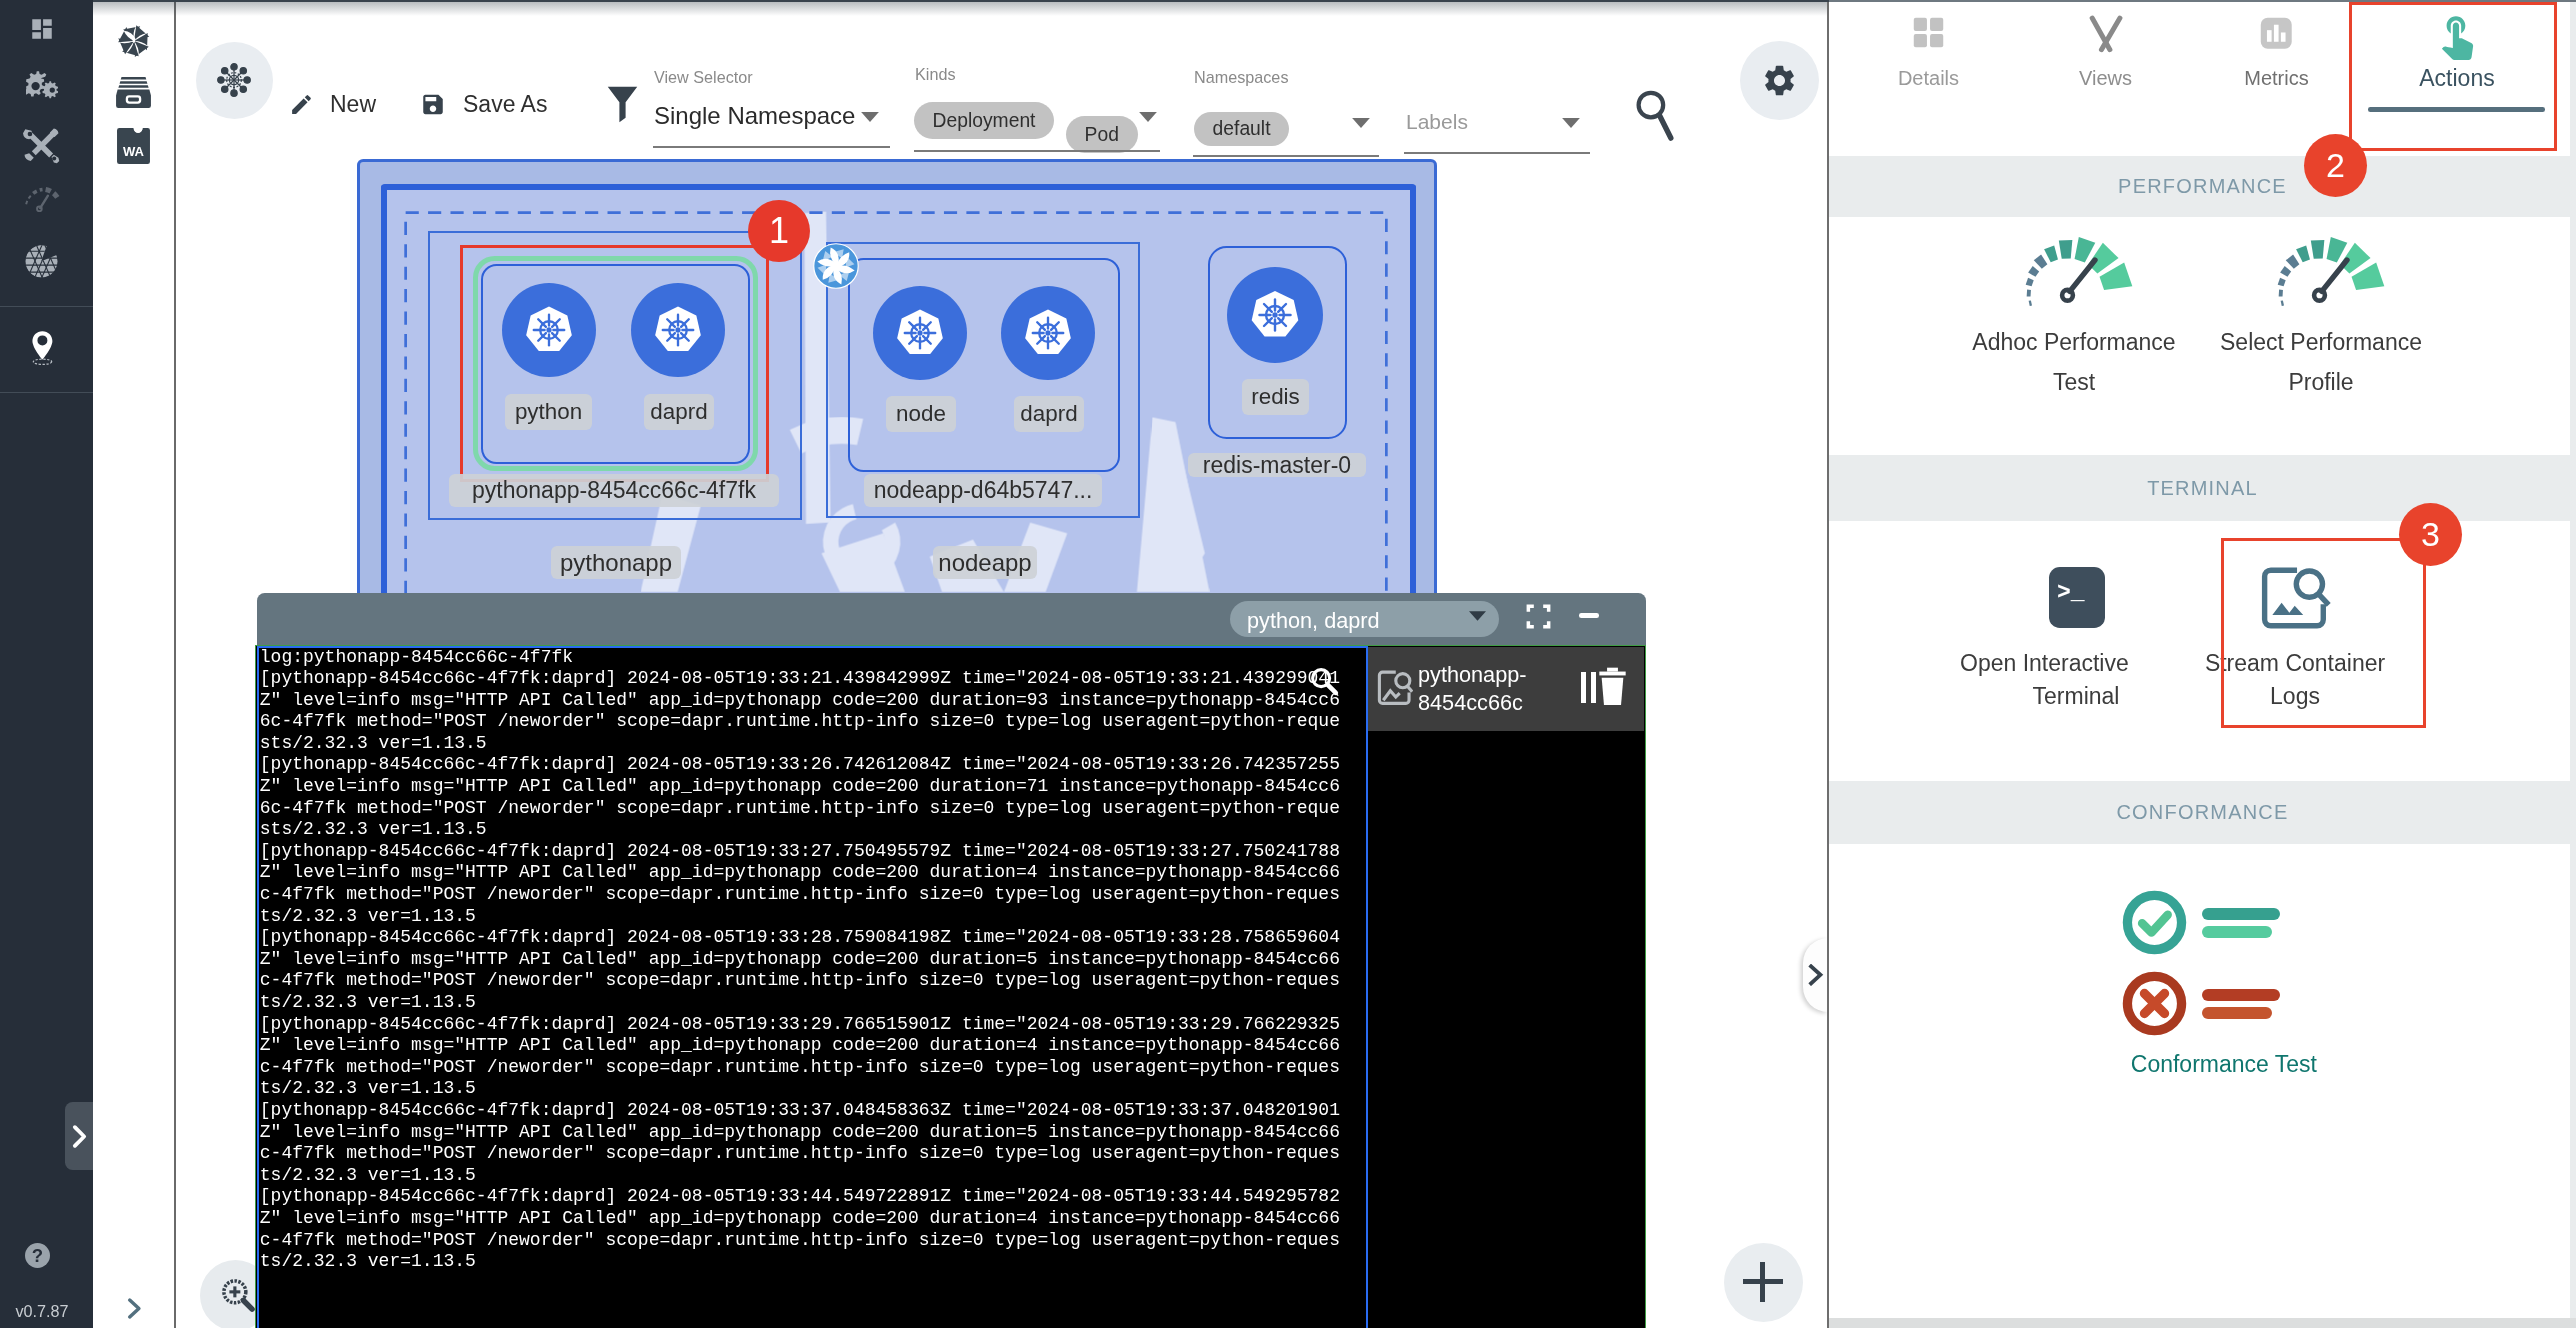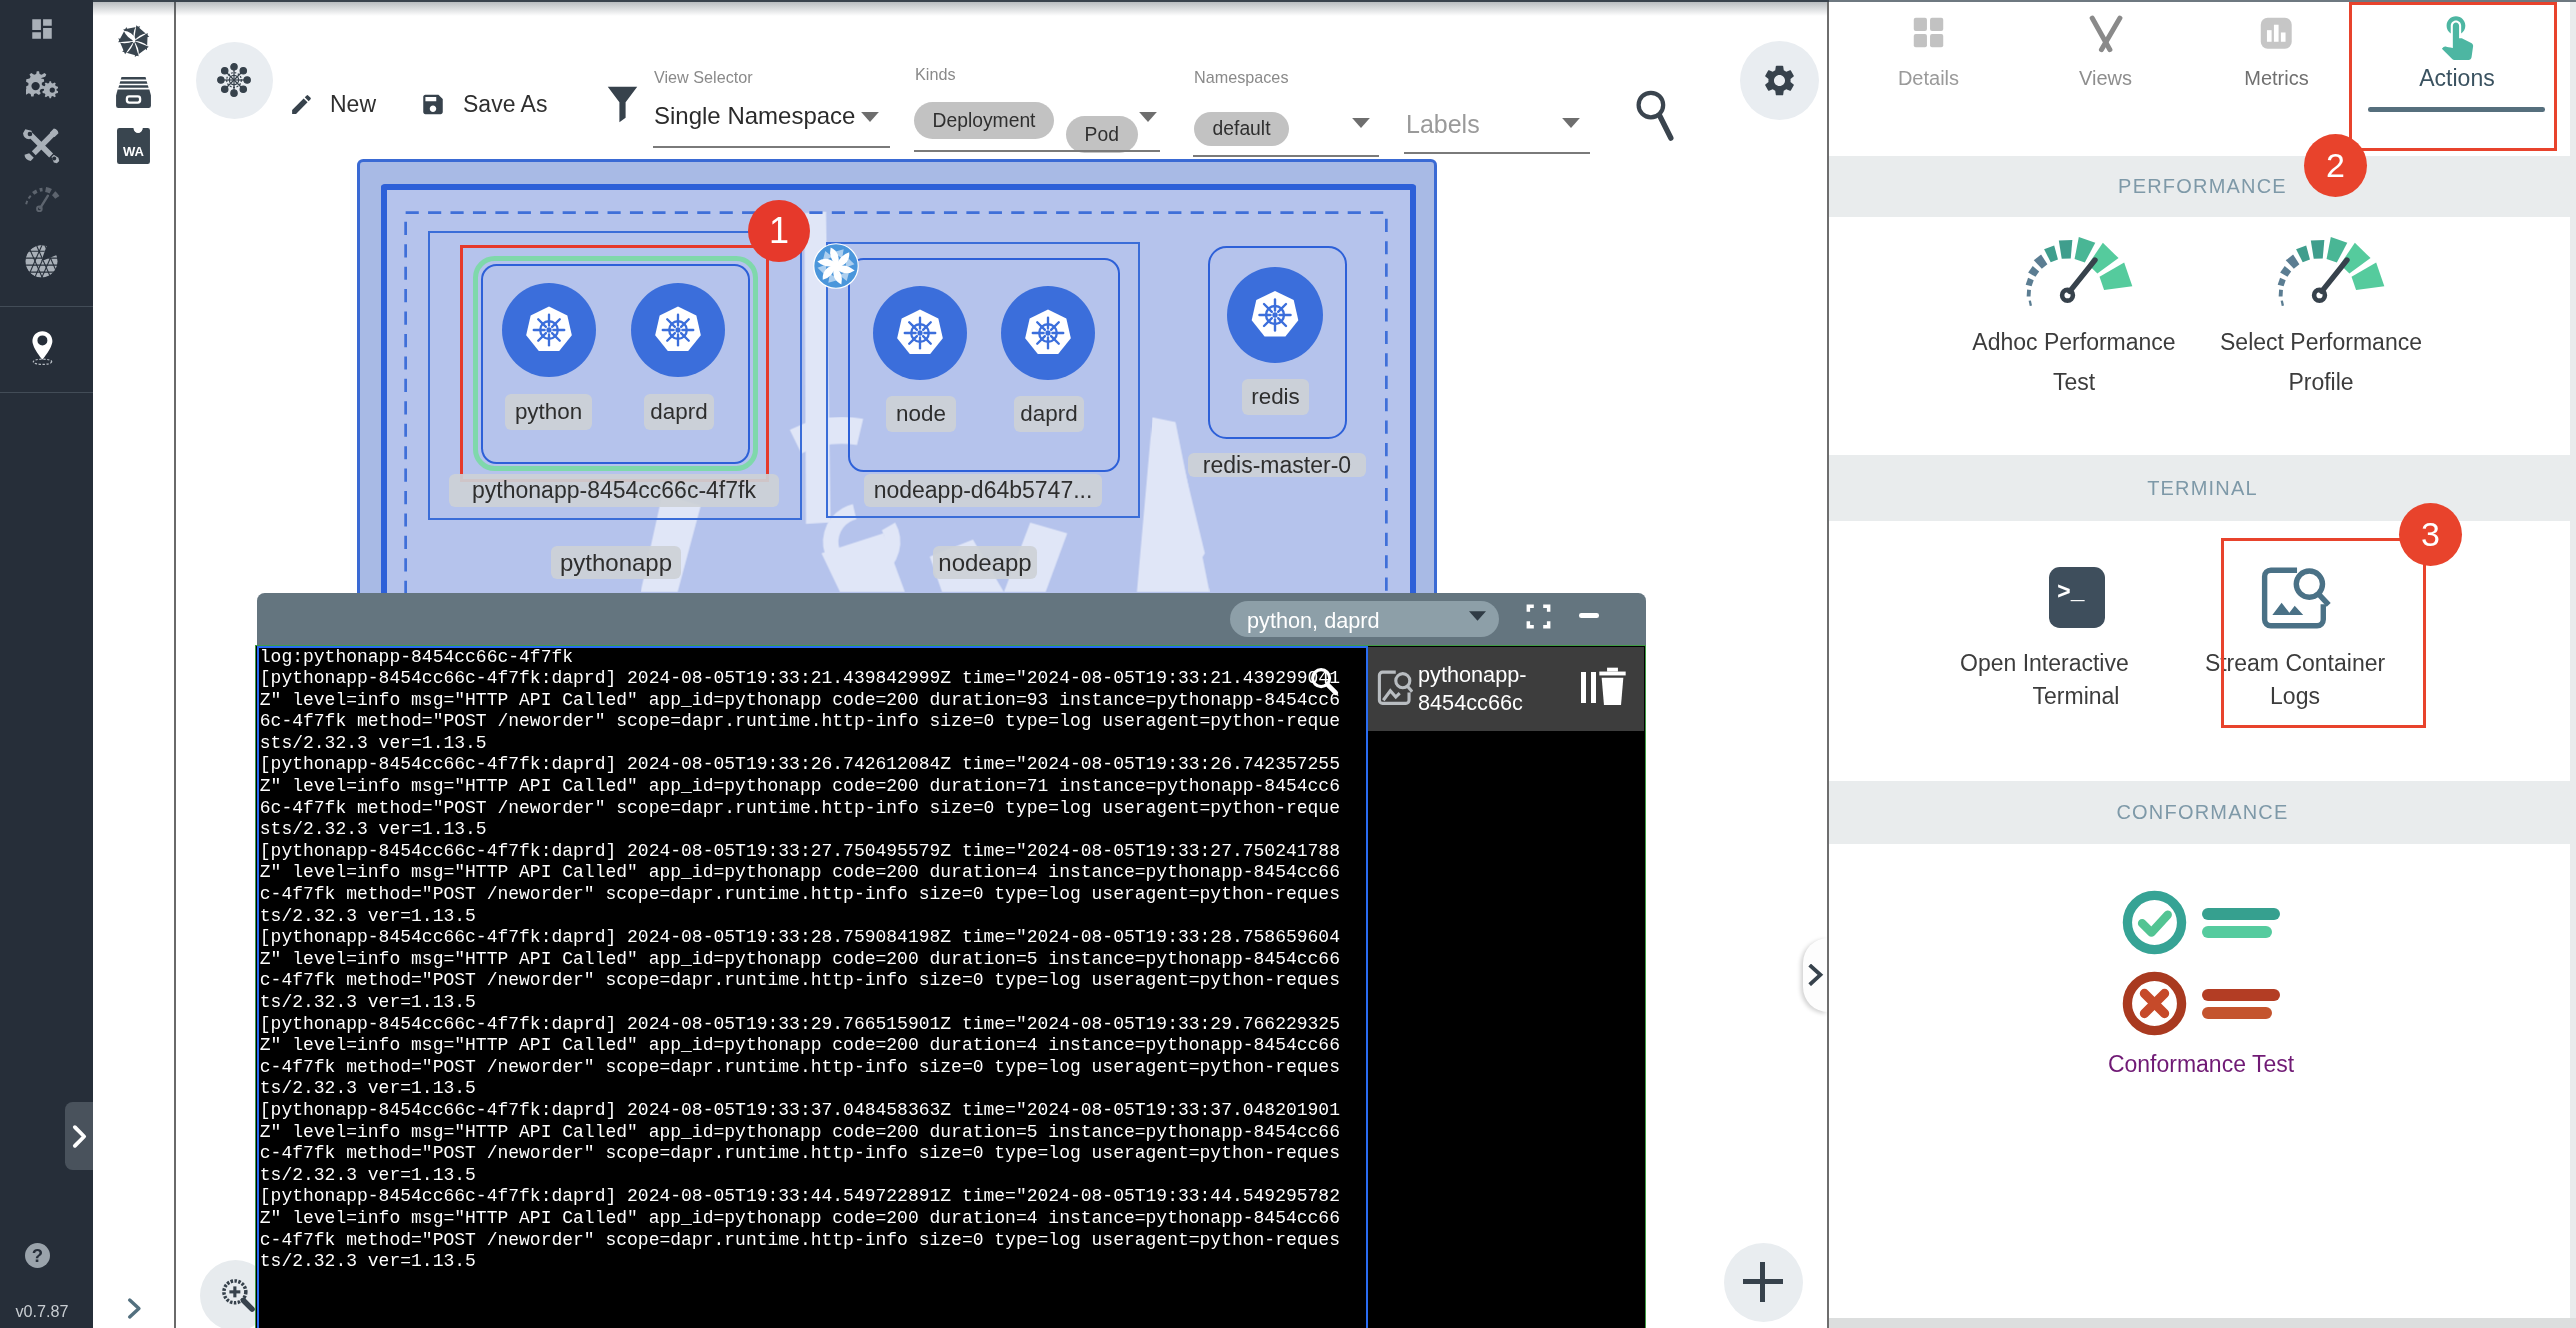--- a/index.html
+++ b/index.html
@@ -289,21 +289,21 @@
     </svg>
 <div class="abs" style="left:914px;top:150px;width:246px;height:1.5px;background:#7a7a7a;"></div>
 
 <div class="abs" style="left:1194px;top:68px;font-size:16.2px;color:#8a8a8a;">Namespaces</div>
 <div class="abs" style="left:1194px;top:112px;height:34px;border-radius:17px;background:#c2c2c2;color:#2f2f2f;font-size:19.3px;display:flex;align-items:center;padding:0 18.6px;">default</div>
 <svg class="abs" style="left:1352px;top:118px;" width="18" height="10" viewBox="0 0 23 13">
       <path fill="#6e6e6e" d="M0 0 h23 l-11.5 13 Z"></path>
     </svg>
 <div class="abs" style="left:1193px;top:155px;width:186px;height:1.5px;background:#7a7a7a;"></div>
 
-<div class="abs" style="left:1406px;top:110px;font-size:25px;color:#9a9a9a;">Labels</div>
+<div class="abs" style="left:1406px;top:110px;font-size:21px;color:#9a9a9a;">Labels</div>
 <svg class="abs" style="left:1562px;top:118px;" width="18" height="10" viewBox="0 0 23 13">
       <path fill="#6e6e6e" d="M0 0 h23 l-11.5 13 Z"></path>
     </svg>
 <div class="abs" style="left:1404px;top:152px;width:186px;height:1.5px;background:#7a7a7a;"></div>
 
 <svg class="abs" style="left:1634px;top:84px;" width="43" height="59" viewBox="0 0 56 76">
  <circle cx="22" cy="27" r="16" fill="none" stroke="#3a444e" stroke-width="5.5"></circle>
  <line x1="33" y1="40" x2="48" y2="70" stroke="#3a444e" stroke-width="7" stroke-linecap="round"></line>
 </svg>
 
@@ -508,18 +508,18 @@
 <div class="abs" style="left:2202px;top:926px;width:70px;height:11.6px;border-radius:6.2px;background:#55cb9e;"></div>
 <svg class="abs" style="left:2122px;top:971px;" width="65" height="65" viewBox="0 0 84 84">
  <circle cx="42" cy="42" r="35" fill="none" stroke="#a93a20" stroke-width="12"></circle>
  <g stroke="#c64a2a" stroke-width="12" stroke-linecap="round">
   <line x1="29" y1="29" x2="55" y2="55"></line>
   <line x1="55" y1="29" x2="29" y2="55"></line>
  </g>
 </svg>
 <div class="abs" style="left:2202px;top:989px;width:78px;height:11.6px;border-radius:6.2px;background:#b33d24;"></div>
 <div class="abs" style="left:2202px;top:1007px;width:70px;height:11.6px;border-radius:6.2px;background:#c4542e;"></div>
-<div class="abs" style="left:2085px;top:1051px;width:232px;text-align:center;font-size:23px;color:#701a75;">Conformance Test</div>
+<div class="abs" style="left:2085px;top:1051px;width:232px;text-align:right;font-size:23px;color:#0f766e;">Conformance Test</div>
 
 <div class="abs" style="left:1829px;top:1318px;width:747px;height:10.8px;background:#dcdede;"></div>
 
 </div>
 
 
 </body></html>

